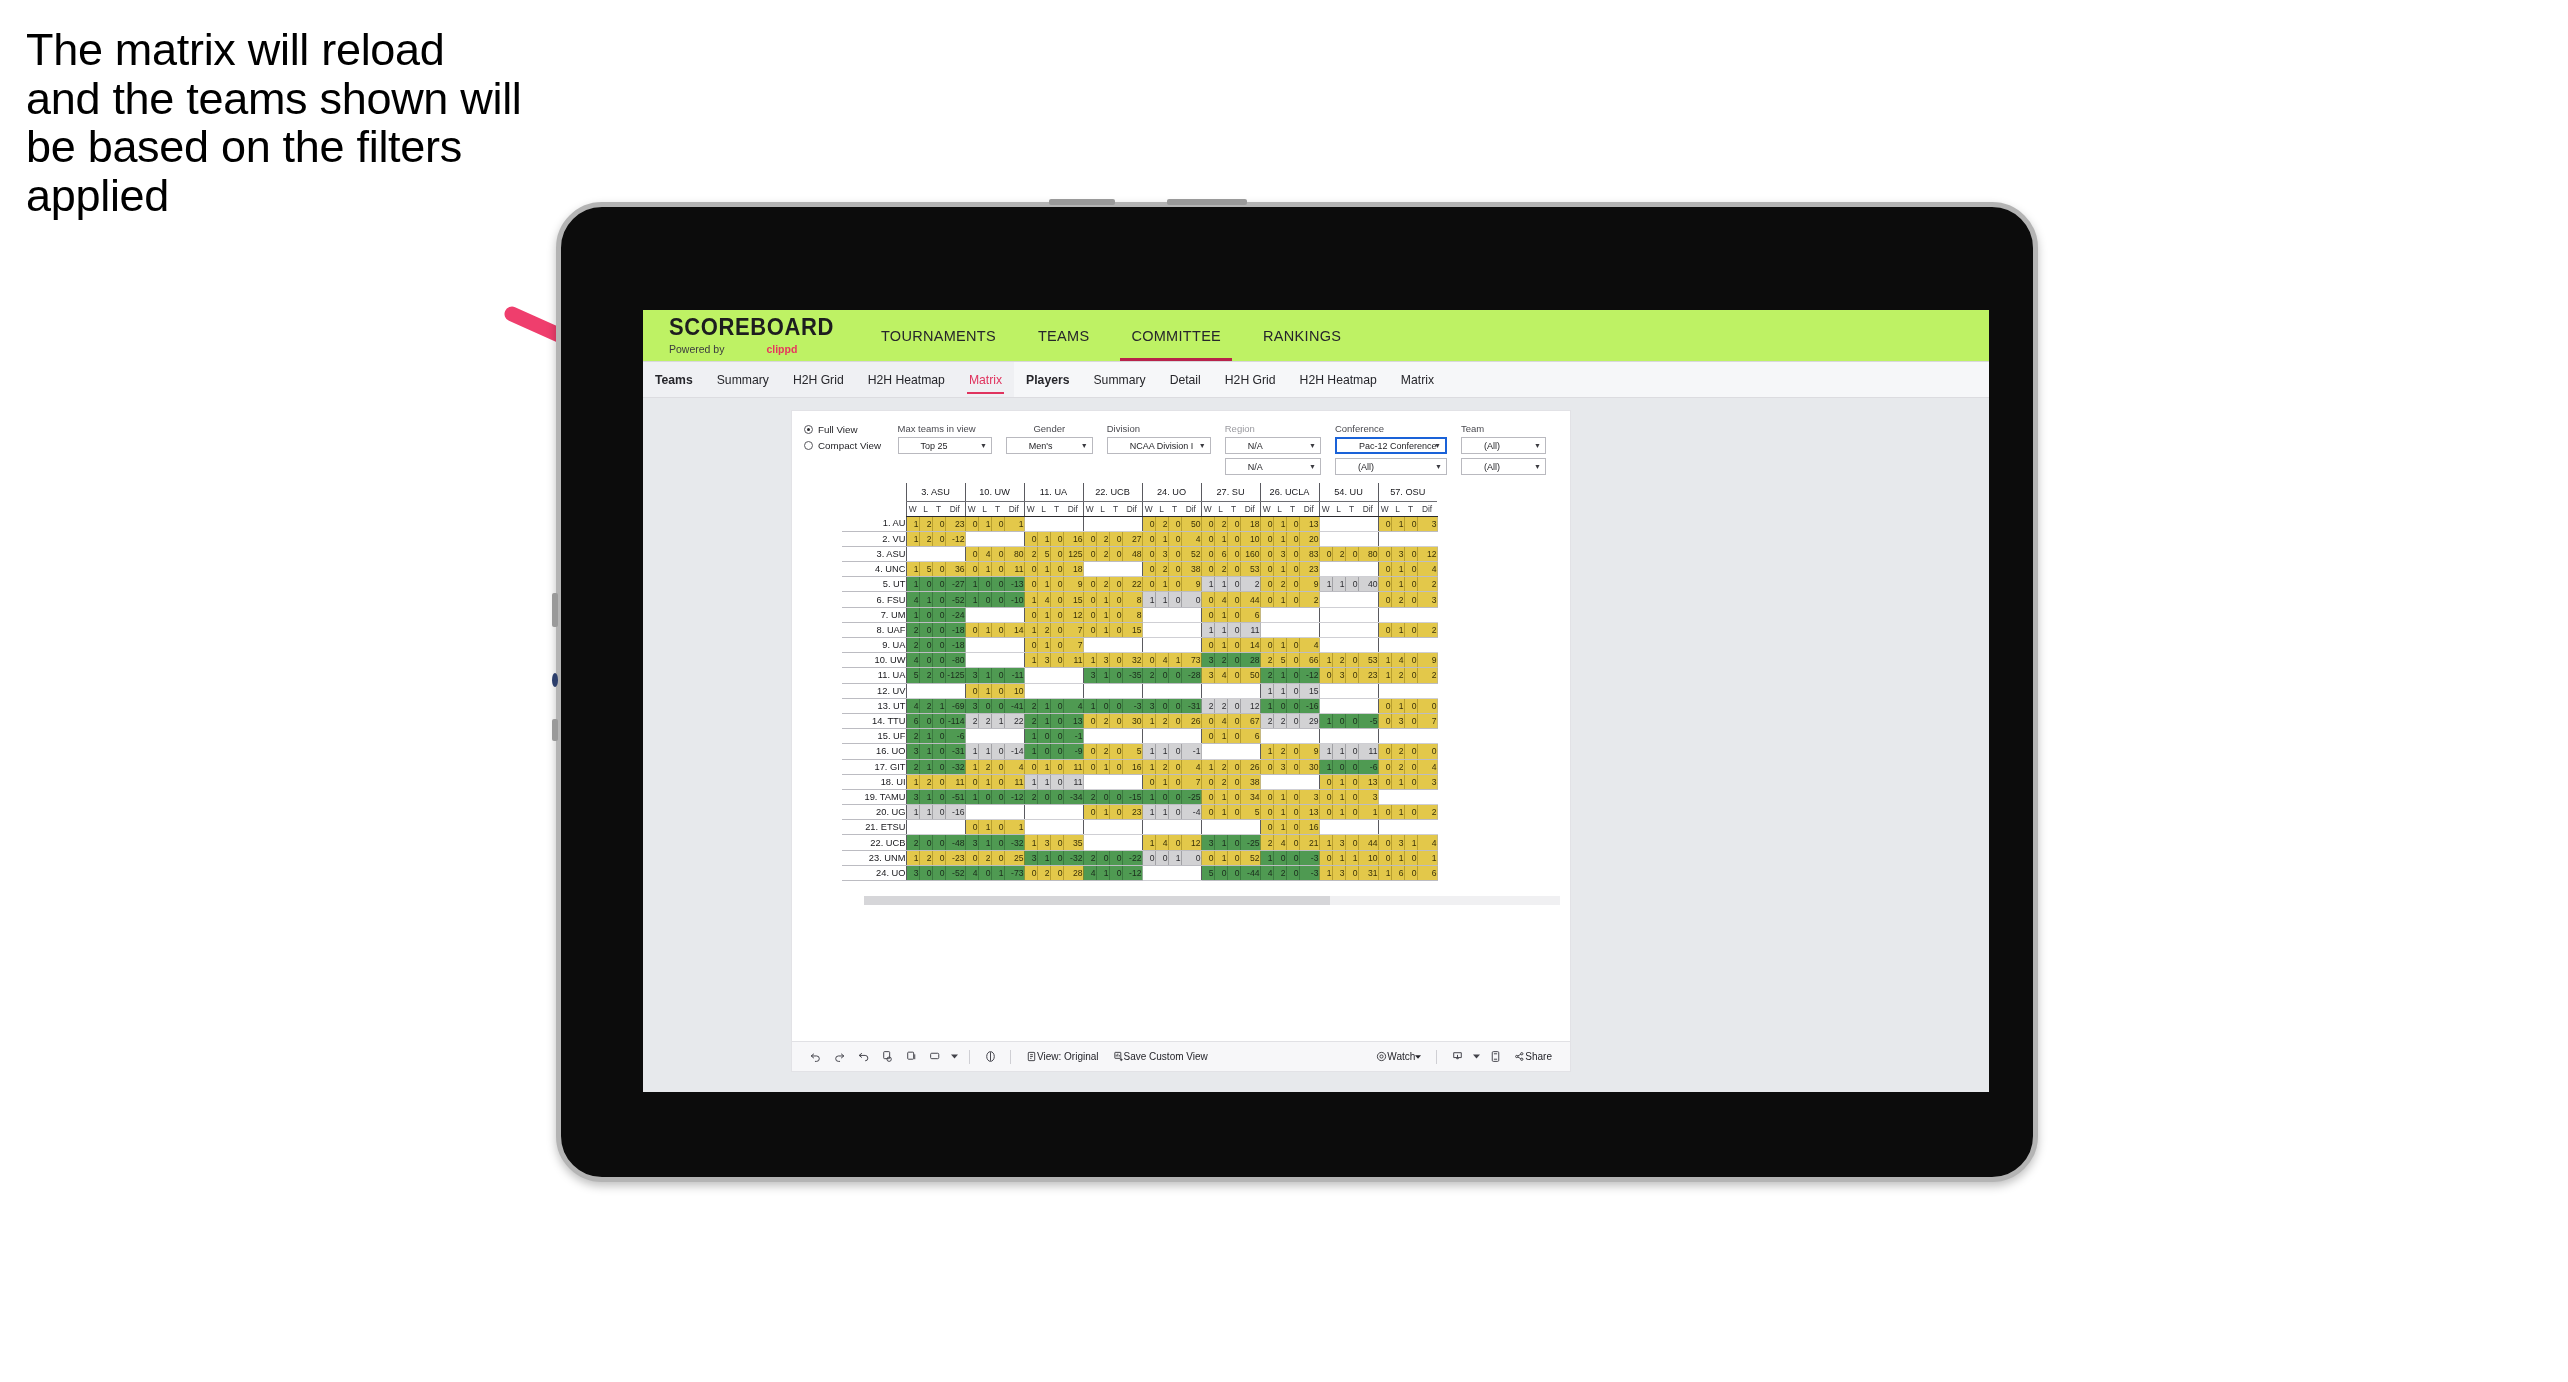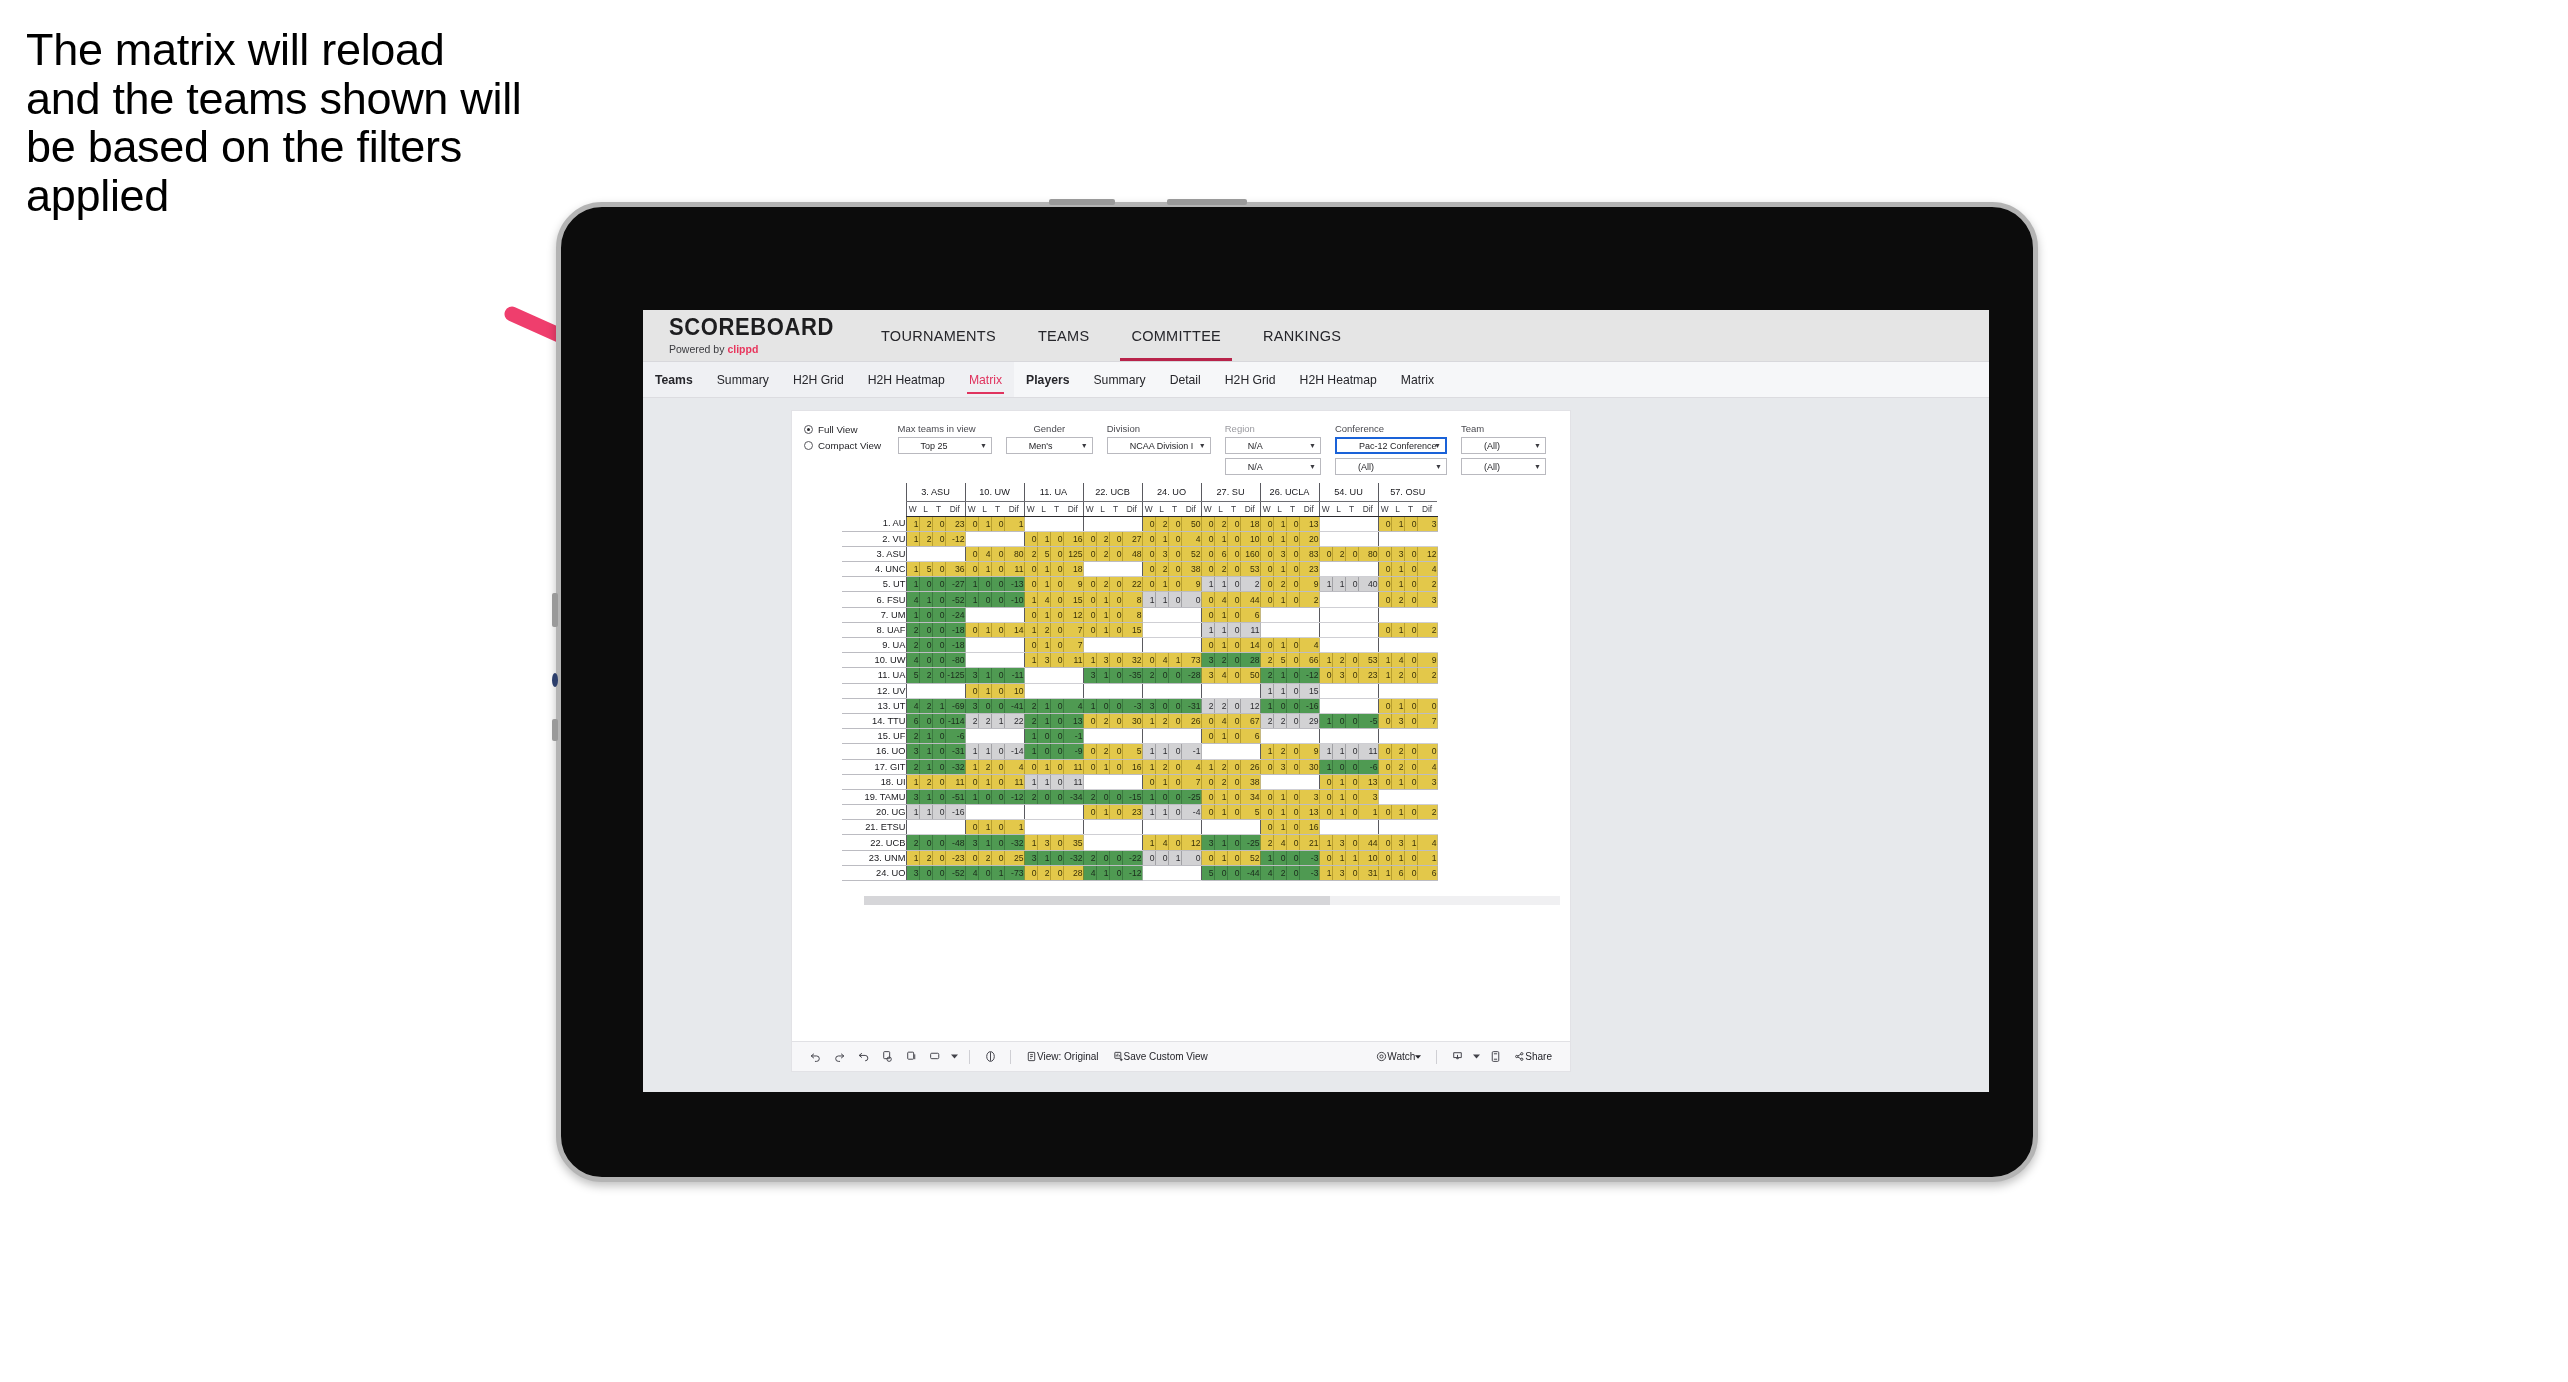--- a/index.html
+++ b/index.html
@@ -41,33 +41,33 @@
   #tablet-screen {
     position:absolute;
     left: 82px; top: 103px;
     width: 1346px; height: 782px;
     background: #ffffff;
     overflow: hidden;
   }
 
   
   #app-topbar {
-    height: 52px; background:#e5e5e5;
+    height: 52px; background:#bef264;
     display:flex; align-items:center;
     border-bottom: 1px solid #d8d8dc;
     position: relative;
   }
   #brand-block { padding-left: 26px; padding-right: 26px; line-height:1; }
   #brand-title {
     font-size: 22px; font-weight: 800; letter-spacing: .6px;
     color:#1d1d1f; font-family:"Liberation Sans", sans-serif;
     transform: scaleY(1.12); transform-origin: left bottom; display:block;
   }
   #brand-sub { font-size: 10.5px; color:#3b3b3f; margin-top:5px; }
-  #brand-sub .brand-accent { color:#e8365d; font-weight:700; }
+  #brand-sub .brand-accent { color:#e8365d; font-weight:700;margin-left:39px; }
   .topnav-item {
     font-size: 14.5px; color:#26262b; letter-spacing:.3px;
     padding: 17px 21px 17px 21px; cursor:pointer; position:relative;
   }
   .topnav-item.active::after {
     content:""; position:absolute; left:10px; right:10px; bottom:0;
     height:3px; background:#b8234a;
   }
 
   

